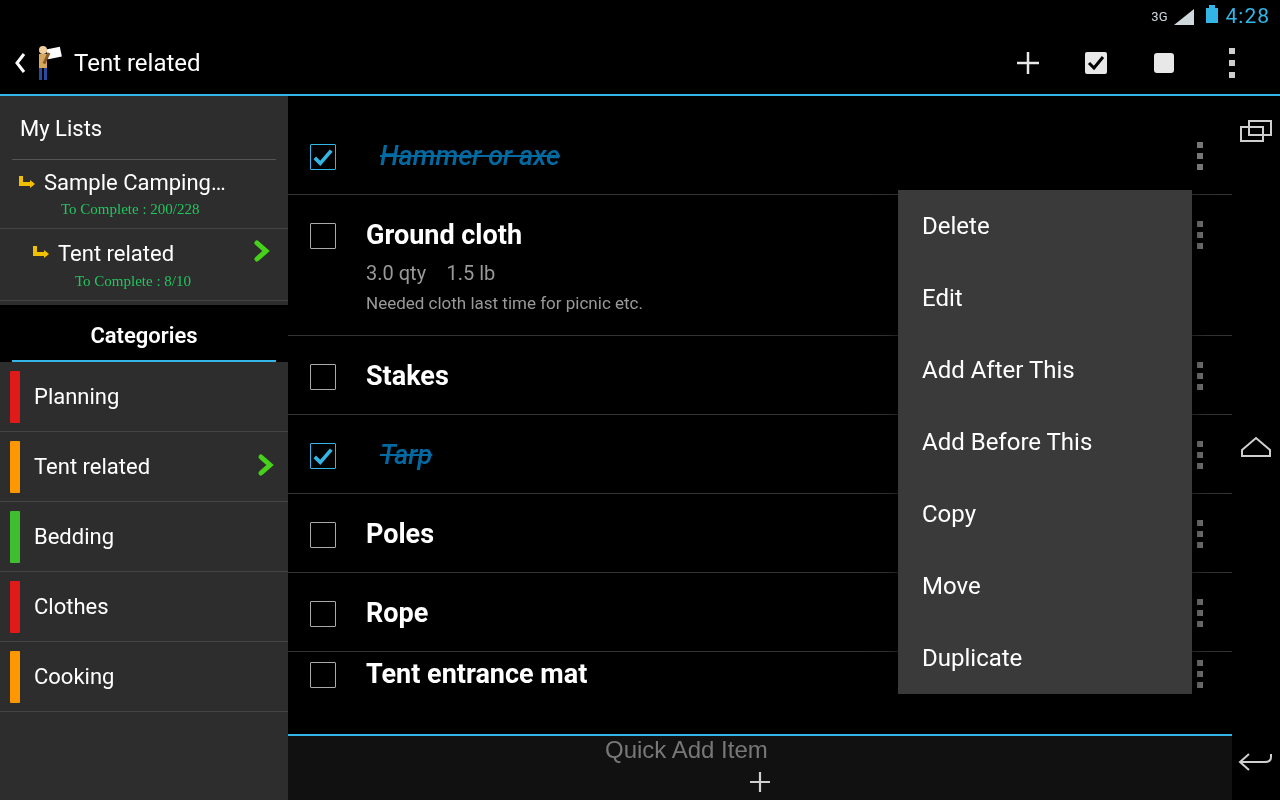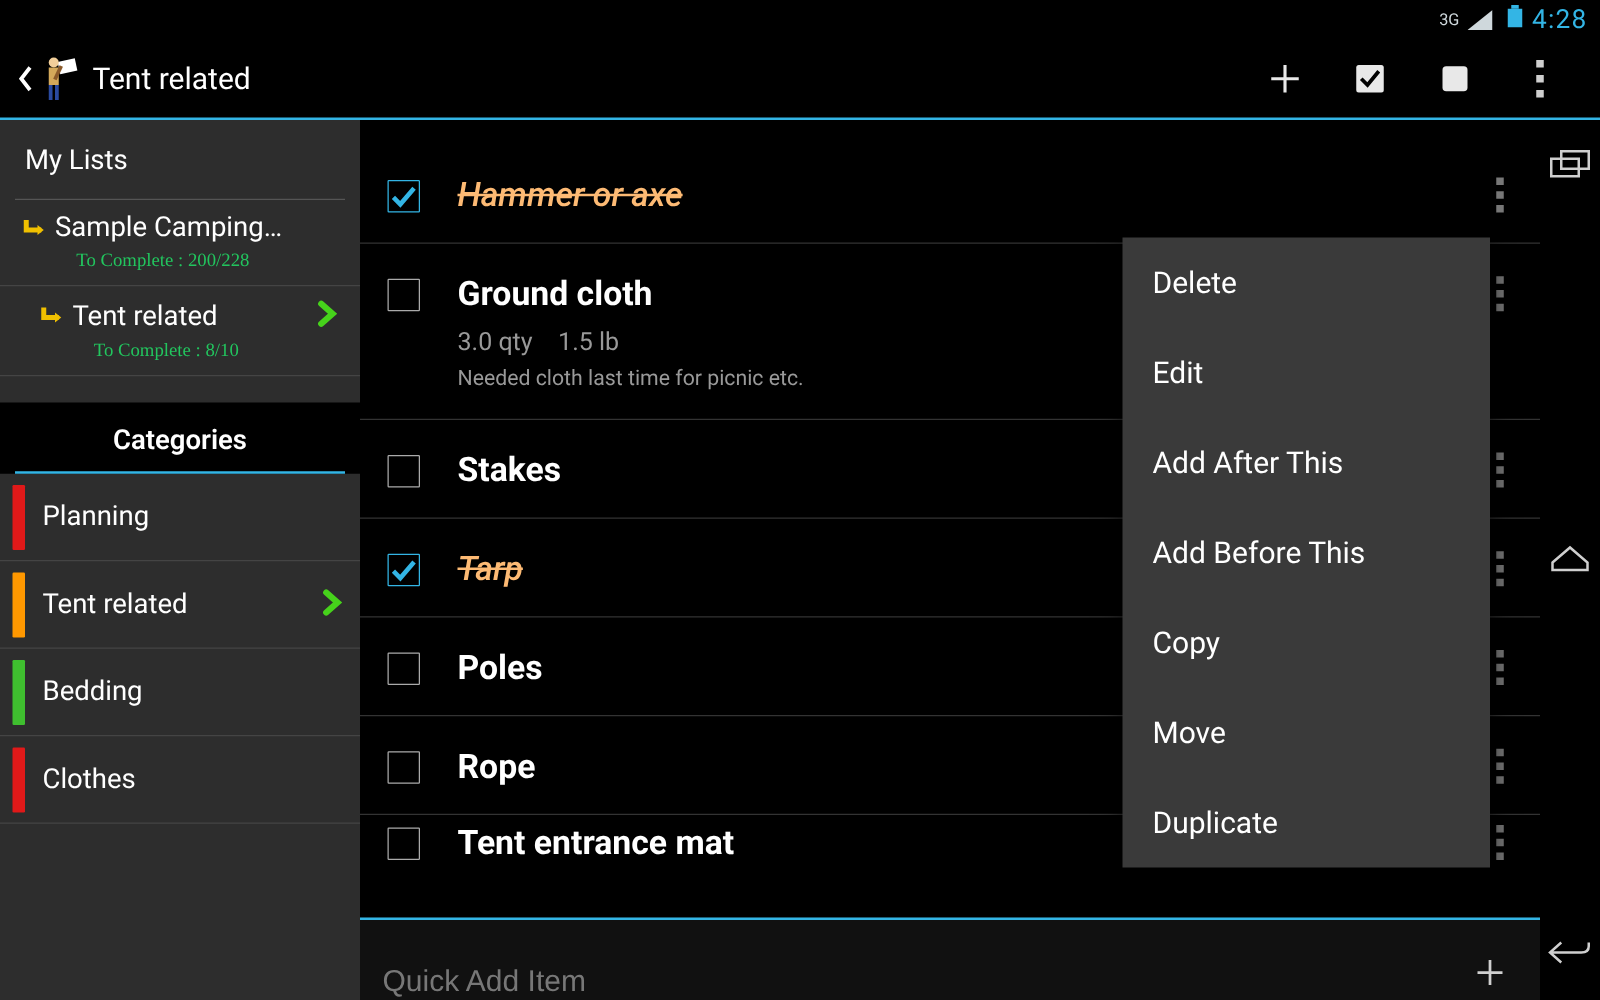--- a/index.html
+++ b/index.html
@@ -27,47 +27,47 @@
   .side-head { font-size: 22px; padding: 20px 20px 18px 20px; }
   .side-sep { height:1px; background:#555; margin: 0 12px; }
   .list-entry { padding: 10px 14px 10px 14px; border-bottom:1px solid #444; }
   .list-entry-row { display:flex; align-items:center; }
   .arrowhook { width:28px; display:inline-flex; justify-content:center; margin-right:2px; }
   .list-entry .label { font-size: 22px; white-space:nowrap; overflow:hidden; text-overflow:ellipsis; flex:1; }
   .list-entry .chev { width:22px; }
   .list-entry .sub { font-size: 15px; color:#22c55e; margin-top:6px; margin-left:47px;font-family:Liberation Serif, serif; }
   .list-entry.sub-entry { padding-left: 28px; }
 
-  .cat-head { background:#000; text-align:center; font-size:22px; font-weight:600; padding:18px 0 14px 0; position:relative; margin-top:21px; }
+  .cat-head { background:#000; text-align:center; font-size:22px; font-weight:600; padding:18px 0 14px 0; position:relative; margin-top:4px; }
   .cat-head .underline { position:absolute; left:12px; right:12px; bottom:0; height:2px; background:#33b5e5; }
 
   .cat-item { display:flex; align-items:center; height:70px; border-bottom:1px solid #444; padding-right:10px; cursor:pointer; }
   .cat-stripe { width:10px; height:52px; margin-left:10px; margin-right:14px; border-radius:1px; }
   .cat-label { font-size:22px; flex:1; }
   .cat-chev { width:22px; }
 
   
   .main { flex:1; background:#000; position:relative; display:flex; flex-direction:column; }
   .items-scroll { flex:1; overflow:hidden; position:relative; }
   .item-row { display:flex; align-items:flex-start; padding: 24px 22px 22px 22px; border-bottom:1px solid #333; }
   .item-row.first { padding-top:44px; }
   .ck { width:26px; height:26px; border:1px solid #aaa; border-radius:1px; background:#000; margin-right:30px; margin-top:4px; display:flex; align-items:center; justify-content:center; flex-shrink:0; }
   .ck.checked { border-color:#33b5e5; }
   .ck.checked svg { display:block; }
   .ck svg { display:none; width:22px; height:22px; }
   .item-texts { flex:1; }
   .item-title { font-size:27px; font-weight:700; color:#fff; }
-  .item-title.done { font-style:italic; font-weight:500; color:#fdba74; text-decoration:line-through; }
+  .item-title.done { font-style:italic; font-weight:500; color:#0369a1; text-decoration:line-through;margin-left:14px; }
   .item-meta { font-size:20px; color:#999; margin-top:10px; }
   .item-note { font-size:17px; color:#999; margin-top:8px; }
   .row-handle { width:20px; margin-left:14px; margin-top:2px; display:flex; flex-direction:column; gap:5px; align-items:center; cursor:grab; }
   .row-handle .hd { width:6px; height:6px; background:#777; }
   .item-row.peeking { padding-top: 6px; padding-bottom: 0; border-bottom: none; }
 
-  .quick-add { height: 66px; border-top: 2px solid #33b5e5; display:flex; align-items:flex-end; padding: 0 18px 0 18px; background:#111; }
+  .quick-add { height: 66px; border-top: 2px solid #33b5e5; display:flex; align-items:center; padding: 0 18px 0 18px; background:#111;flex-direction:column; }
   .quick-add input { flex:1; background:transparent; border:none; outline:none; font-size:24px; color:#fff; }
   .quick-add input::placeholder { color:#777; }
   .qa-add { width:44px; height:44px; display:flex; align-items:center; justify-content:center; cursor:pointer; }
 
   
   .ctx-menu { position:absolute; right:40px; top:94px; width:294px; background:#3a3a3a; box-shadow:0 6px 18px rgba(0,0,0,0.8); z-index:20; }
   .ctx-item { font-size:24px; padding: 22px 24px; cursor:pointer; }
 
   
   .nav-rail { width: 48px; background:#000; display:flex; flex-direction:column; justify-content:space-between; align-items:center; padding: 14px 0 16px 0; }
@@ -197,20 +197,24 @@
             </svg></span>
         </div>
         <div class="cat-item">
           <div class="cat-stripe" style="background:#3fbf2f"></div>
     <div class="cat-label">Bedding</div>
     </div>
         <div class="cat-item">
           <div class="cat-stripe" style="background:#e01919"></div>
     <div class="cat-label">Clothes</div>
     </div>
+        <div class="cat-item">
+          <div class="cat-stripe" style="background:#ff9800"></div>
+    <div class="cat-label">Cooking</div>
+    </div>
       </div>
   </div>
 
   <div class="main">
     <div class="items-scroll" id="items-scroll">
         <div class="item-row first">
     <div class="ck checked">
       <svg viewBox="0 0 24 24">
               <path d="M3 13 L9 19 L21 5" stroke="#33b5e5" stroke-width="4" fill="none"></path>
             </svg>

